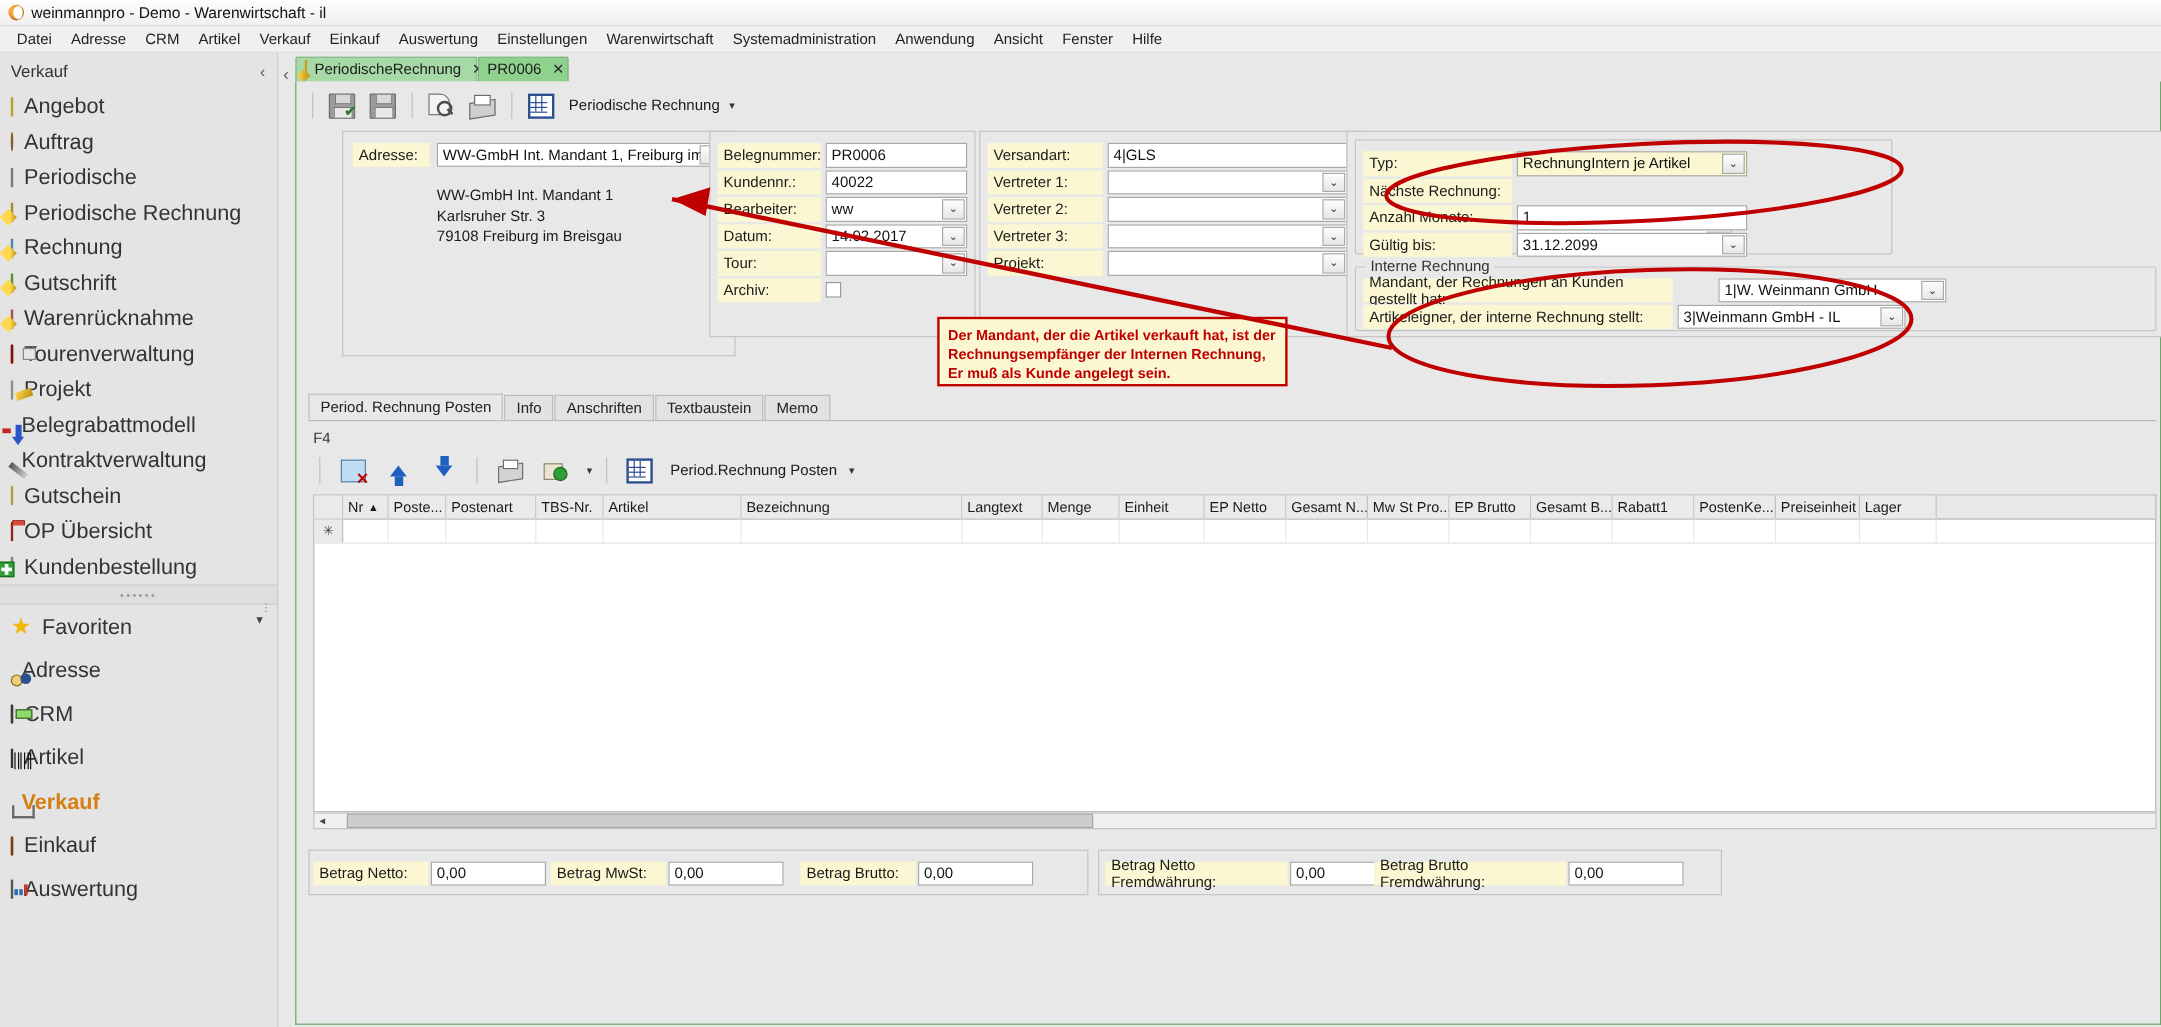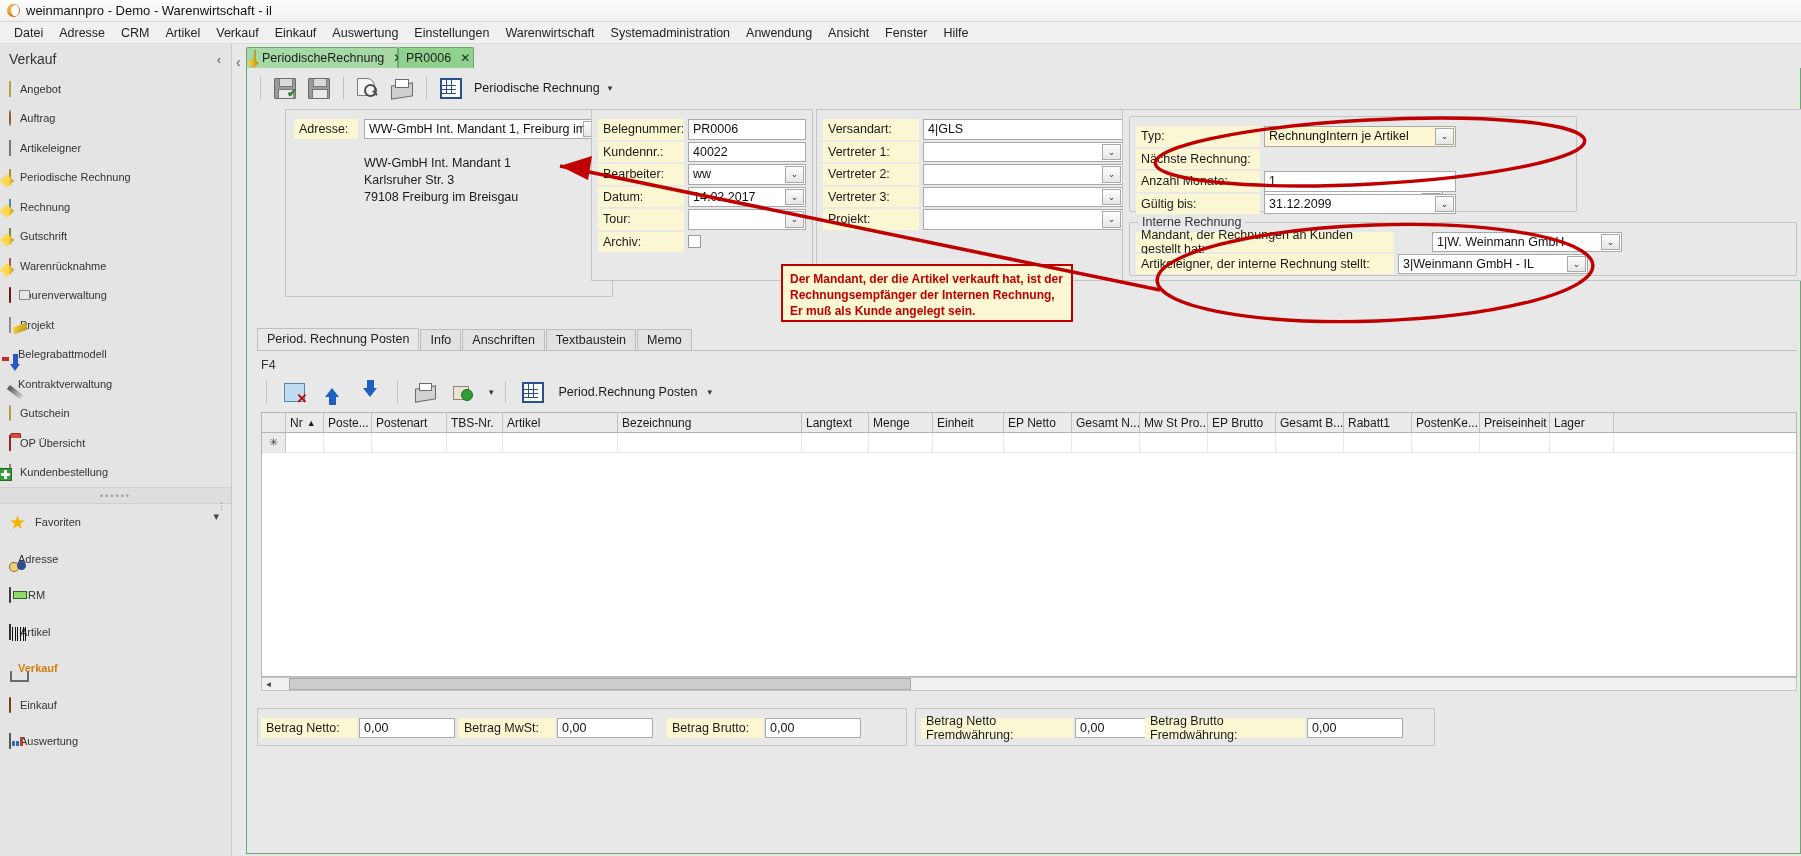--- a/index.html
+++ b/index.html
@@ -29,21 +29,21 @@
   .menubar .mi{padding:2px 8px;font-size:12.5px;color:#222;cursor:default;}
 
   
   .sidebar{position:absolute;left:0;top:44px;width:231px;height:812px;
     background:#e4e4e4;border-right:1px solid #c8c8c8;overflow:hidden;}
   .sb-head{height:30px;display:flex;align-items:center;justify-content:space-between;
     padding:0 10px 0 9px;box-sizing:border-box;}
   .sb-head .ttl{font-size:14px;color:#333;}
   .sb-head .chev{font-size:13px;color:#555;}
   .sb-item{height:29.5px;display:flex;align-items:center;gap:9px;padding-left:9px;box-sizing:border-box;cursor:default;}
-  .sb-item .lbl{font-size:11px;color:#333;}
+  .sb-item .lbl{font-size:18px;color:#333;}
   .sb-sep{height:15px;display:flex;align-items:center;justify-content:center;
     background:#dedede;border-top:1px solid #cfcfcf;border-bottom:1px solid #cfcfcf;
     letter-spacing:2px;color:#9a9a9a;font-size:9px;}
   .sb-bottom .sb-item{height:36.5px;}
   .sb-item.sel .lbl{color:#d57e12;font-weight:bold;}
   .sb-dots{position:absolute;right:5px;top:460px;color:#8a8a8a;font-size:9px;line-height:4px;}
   .sb-caret{position:absolute;right:12px;top:466px;color:#444;font-size:11px;}
 
   
   .ic{width:19px;height:19px;position:relative;flex:0 0 19px;}
@@ -233,21 +233,21 @@
         <div class="sb-item">
           <span><span class="ic ic-doc"></span></span>
           <span class="lbl">Angebot</span>
         </div>
         <div class="sb-item">
           <span><span class="ic ic-hand"></span></span>
           <span class="lbl">Auftrag</span>
         </div>
         <div class="sb-item">
           <span><span class="ic ic-doc" style="background:#fafafa;border-color:#777"></span></span>
-          <span class="lbl">Artikeleigner</span>
+          <span class="lbl">Periodische</span>
         </div>
         <div class="sb-item">
           <span><span class="ic ic-doc yel"><i class="ic-pen"></i></span></span>
           <span class="lbl">Periodische Rechnung</span>
         </div>
         <div class="sb-item">
           <span><span class="ic ic-doc blue"><i class="ic-pen"></i></span></span>
           <span class="lbl">Rechnung</span>
         </div>
         <div class="sb-item">

